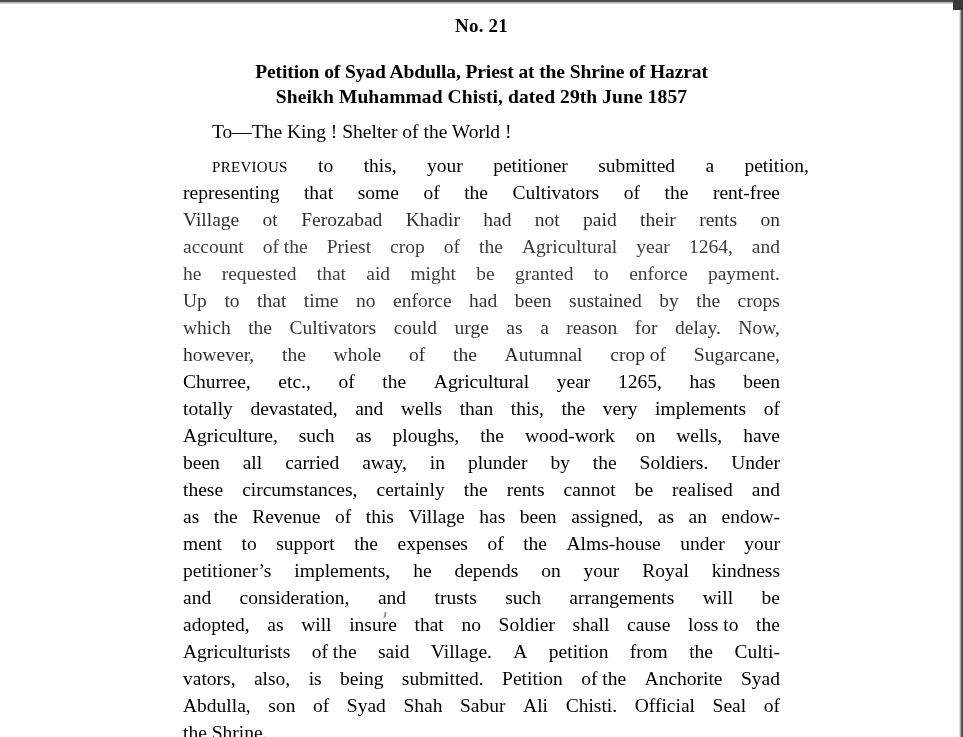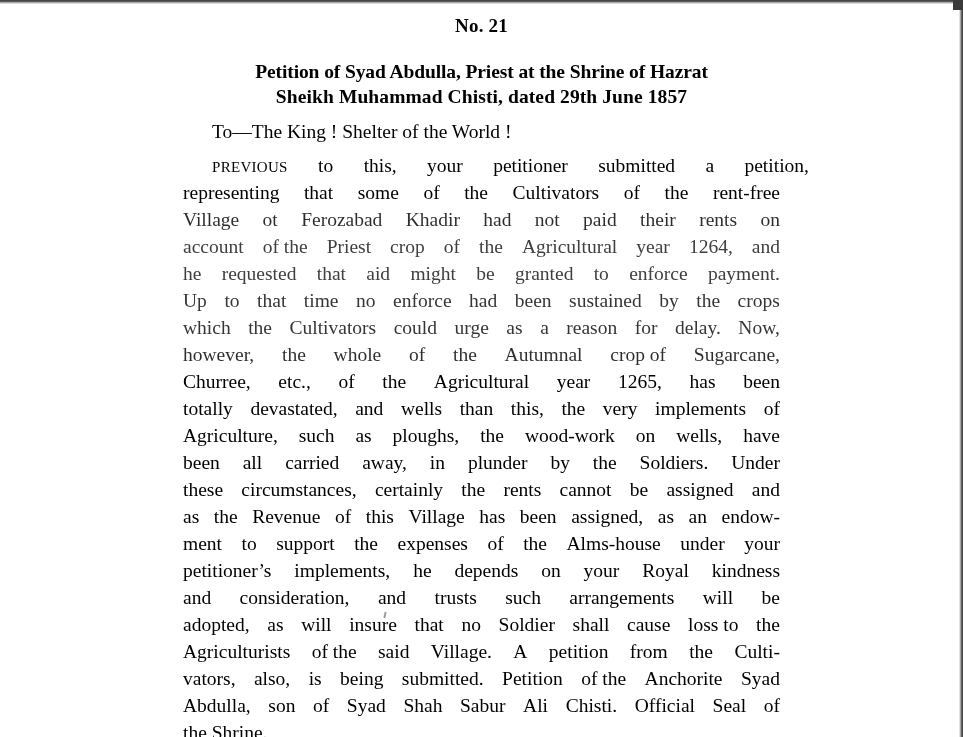--- a/index.html
+++ b/index.html
@@ -284,21 +284,21 @@
       </div>
 
       <div class="pline just">
         <span>these</span>
           <span>circumstances,</span>
           <span>certainly</span>
           <span>the</span>
           <span>rents</span>
           <span>cannot</span>
           <span>be</span>
-          <span>assigned</span>
+          <span>realised</span>
           <span>and</span>
       </div>
 
       <div class="pline just">
         <span>as</span>
           <span>the</span>
           <span>Revenue</span>
           <span>of</span>
           <span>this</span>
           <span>Village</span>

